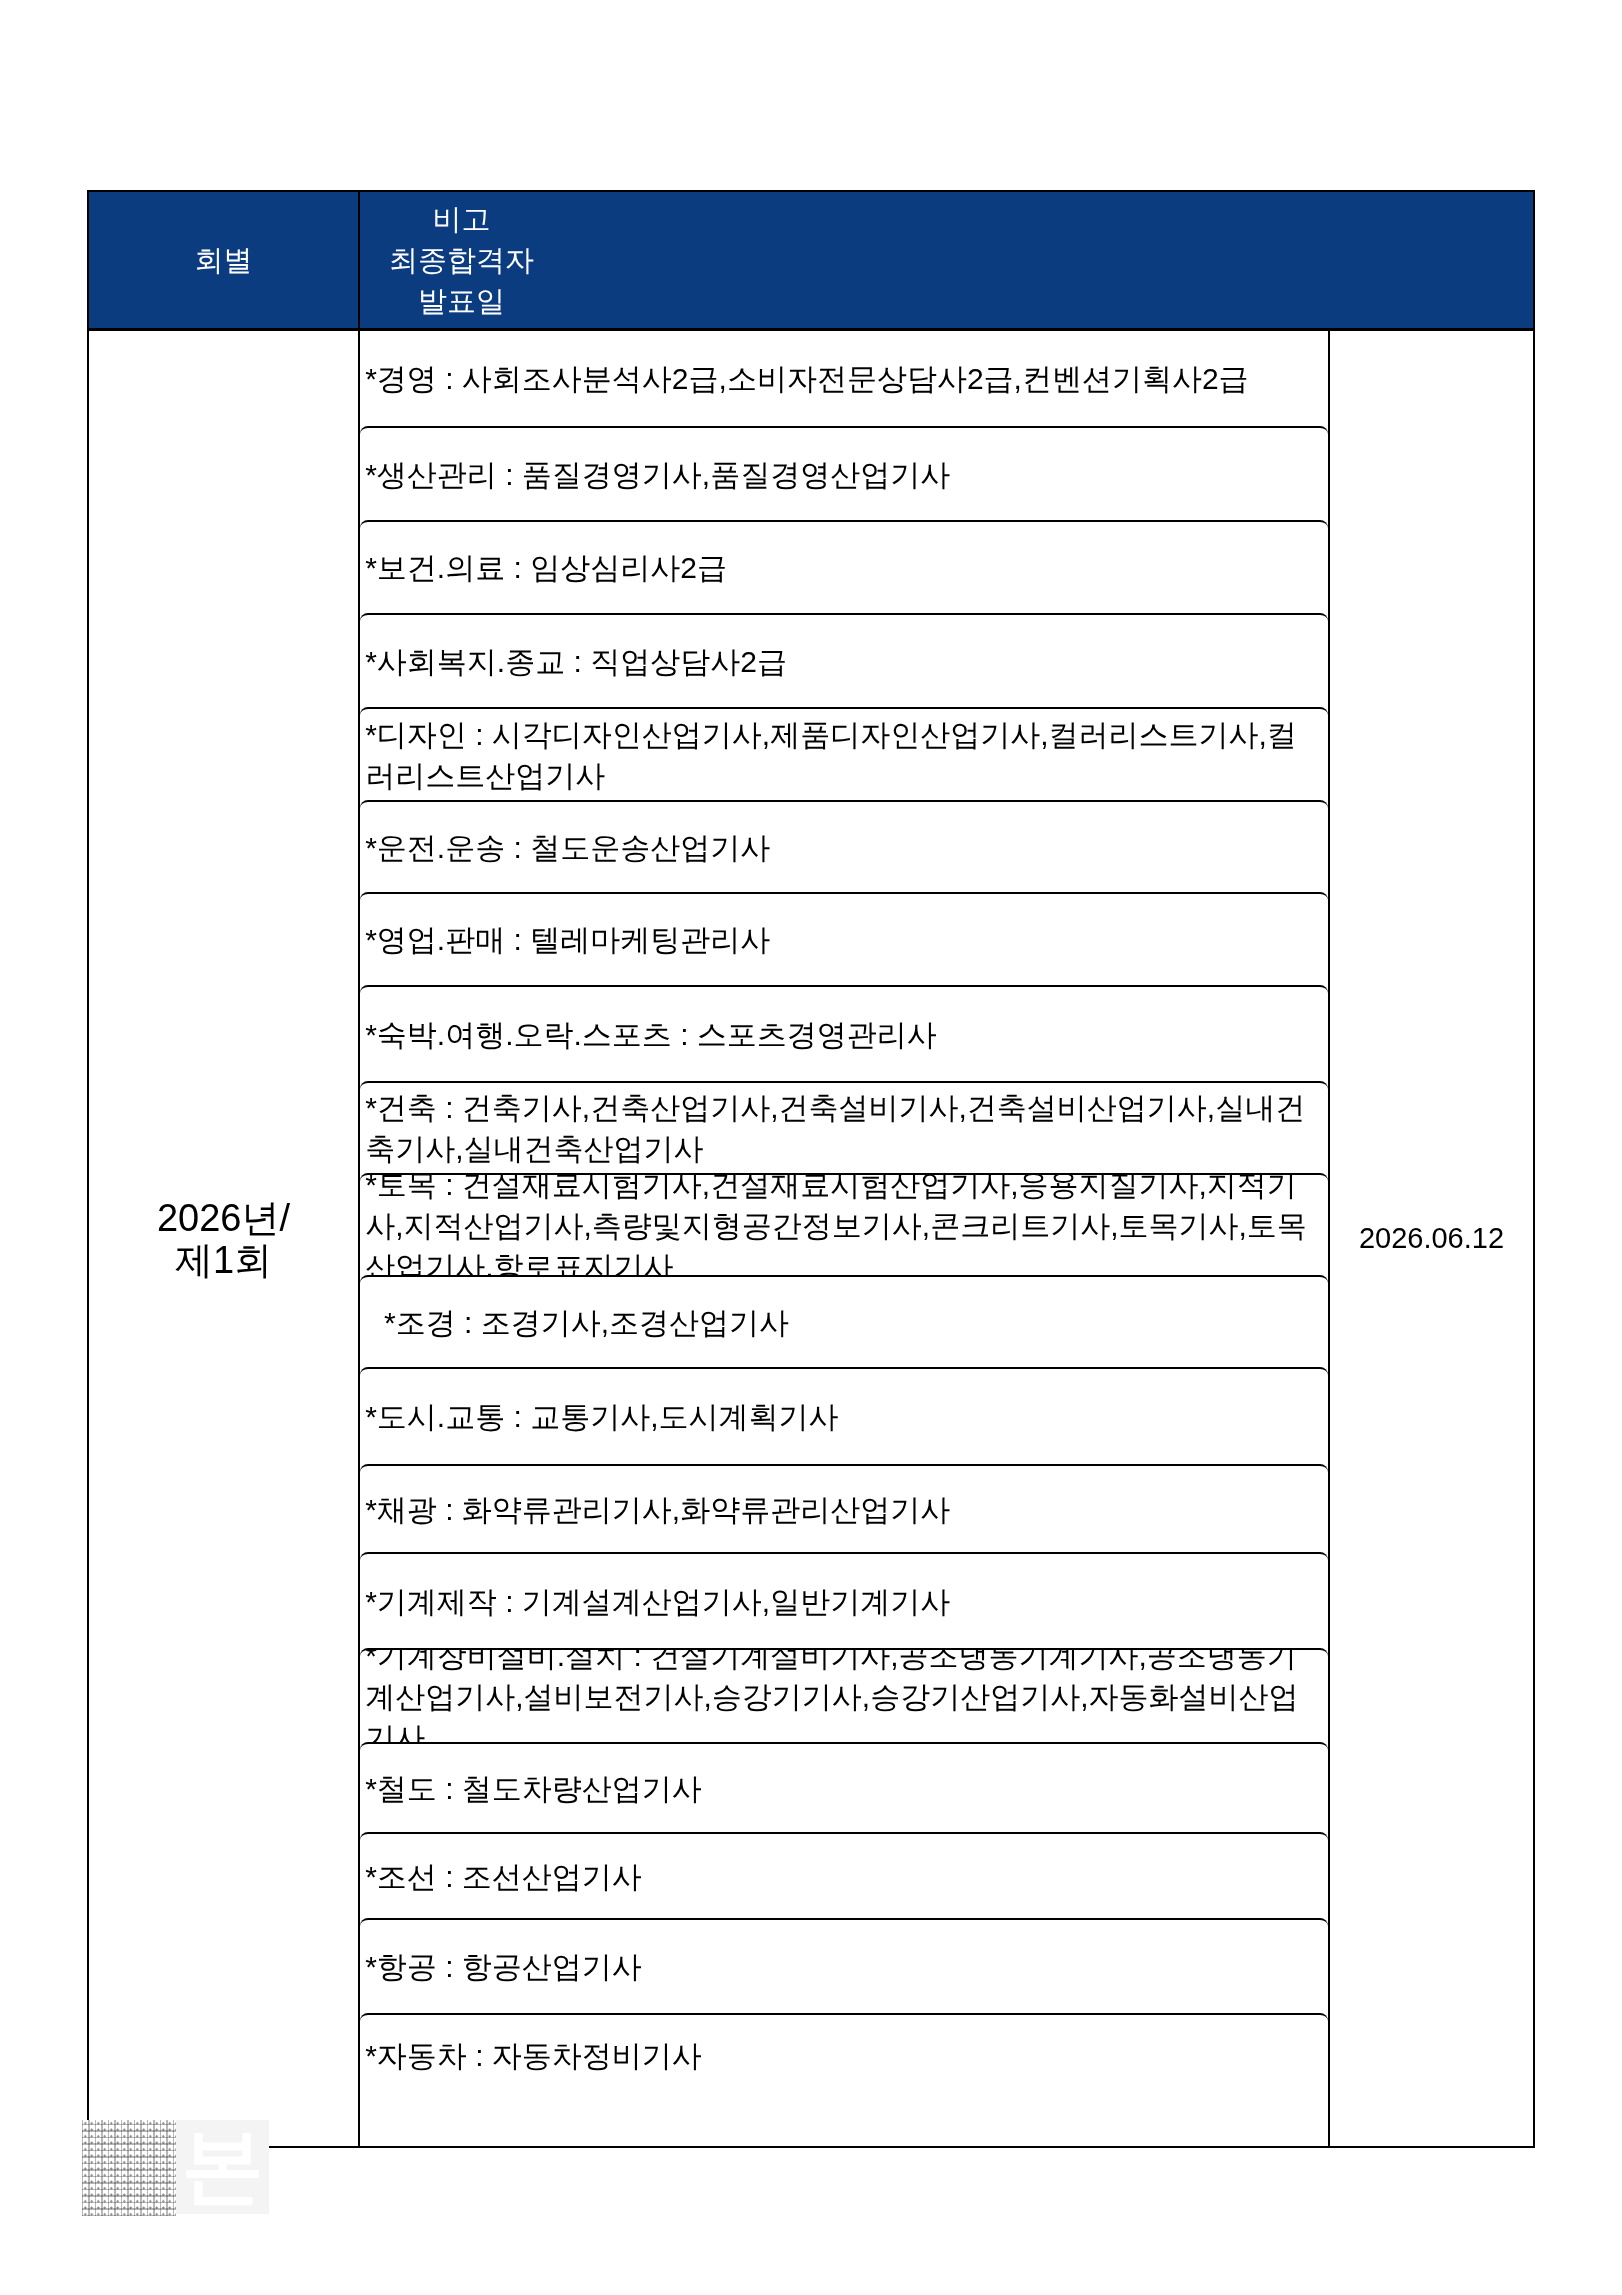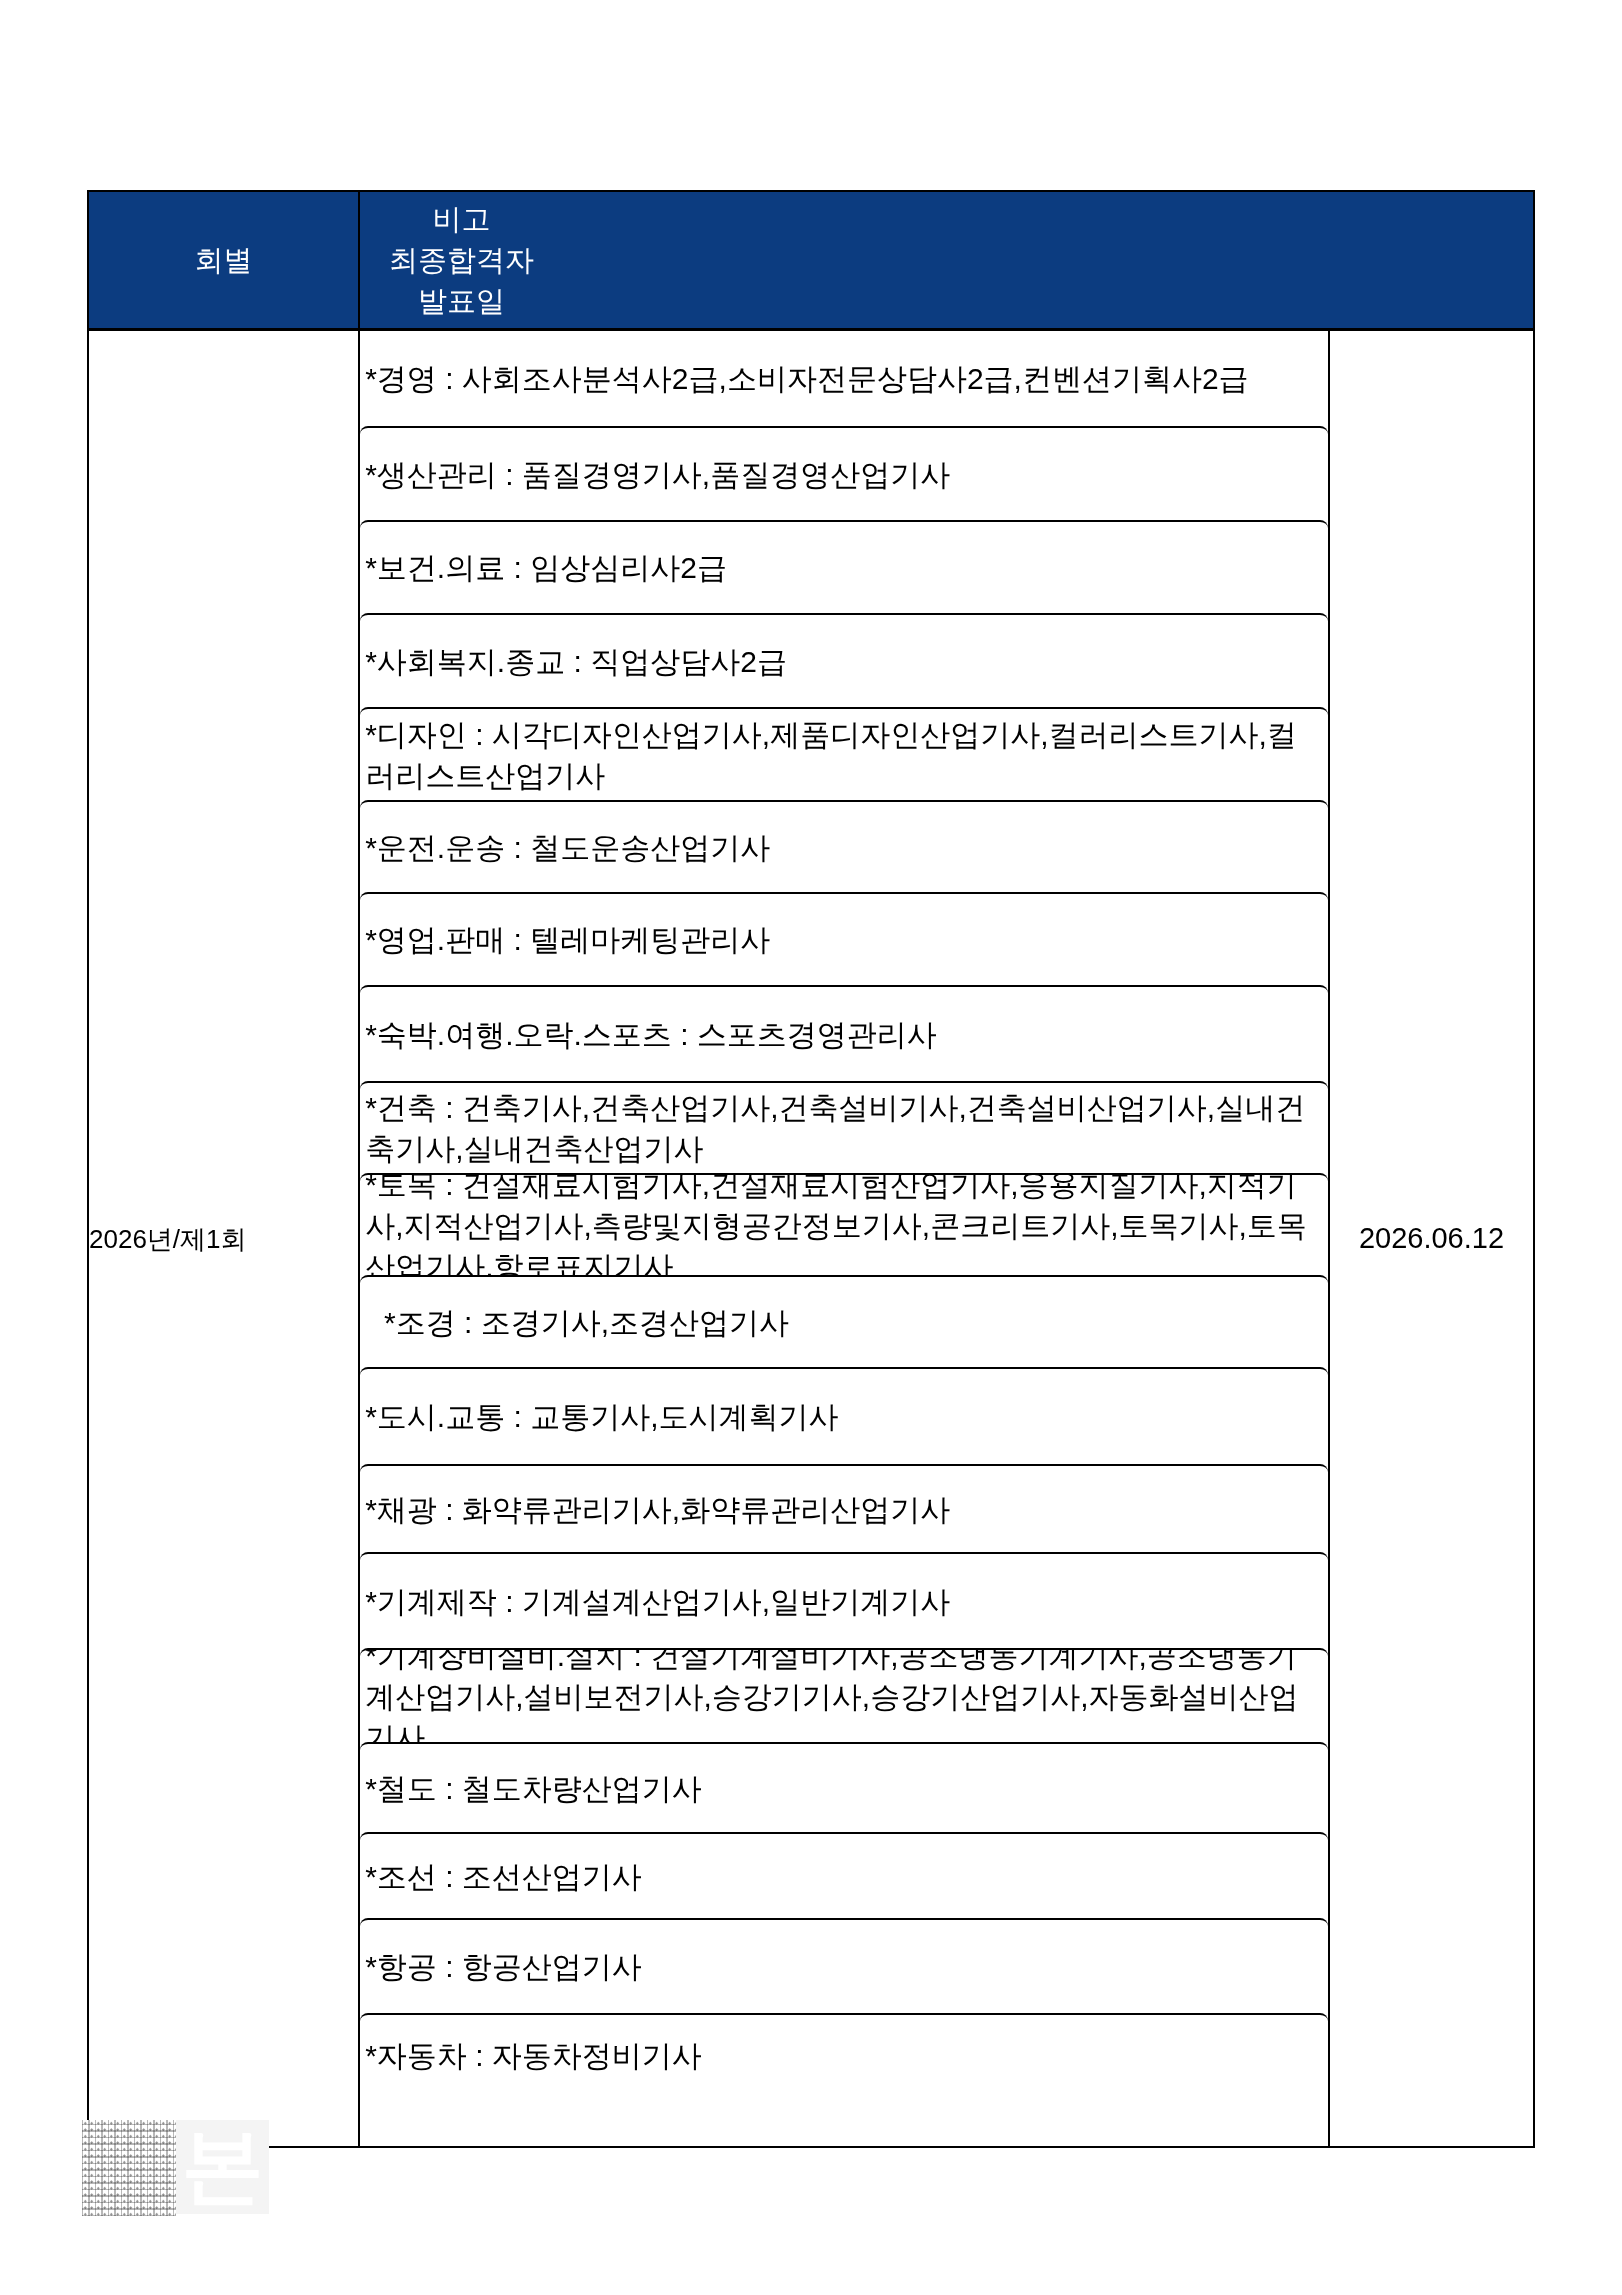--- a/index.html
+++ b/index.html
@@ -36,24 +36,24 @@
     font-size: 29px; line-height: 41px;
   }
   .hc-session { width: 271px; border-right: 2.6px solid #000; }
   .hc-category { flex: 1; border-right: 2.6px solid #000; }
   .hc-remark { width: 203px; }
 
   .tbody { flex: 1; display: flex; }
 
   .bc-session {
     width: 271px; border-right: 2.6px solid #000;
-    display: flex; flex-direction: row;
-    align-items: center; justify-content: flex-start;
+    display: flex; flex-direction: column;
+    align-items: center; justify-content: center;
     text-align: center;
-    font-size: 26px; line-height: 42px;
+    font-size: 38px; line-height: 42px;
   }
   .bc-category {
     flex: 1; border-right: 2.6px solid #000;
     display: flex; flex-direction: column;
   }
   .bc-remark {
     width: 203px;
     display: flex; align-items: center; justify-content: center;
     font-size: 29px;
   }

